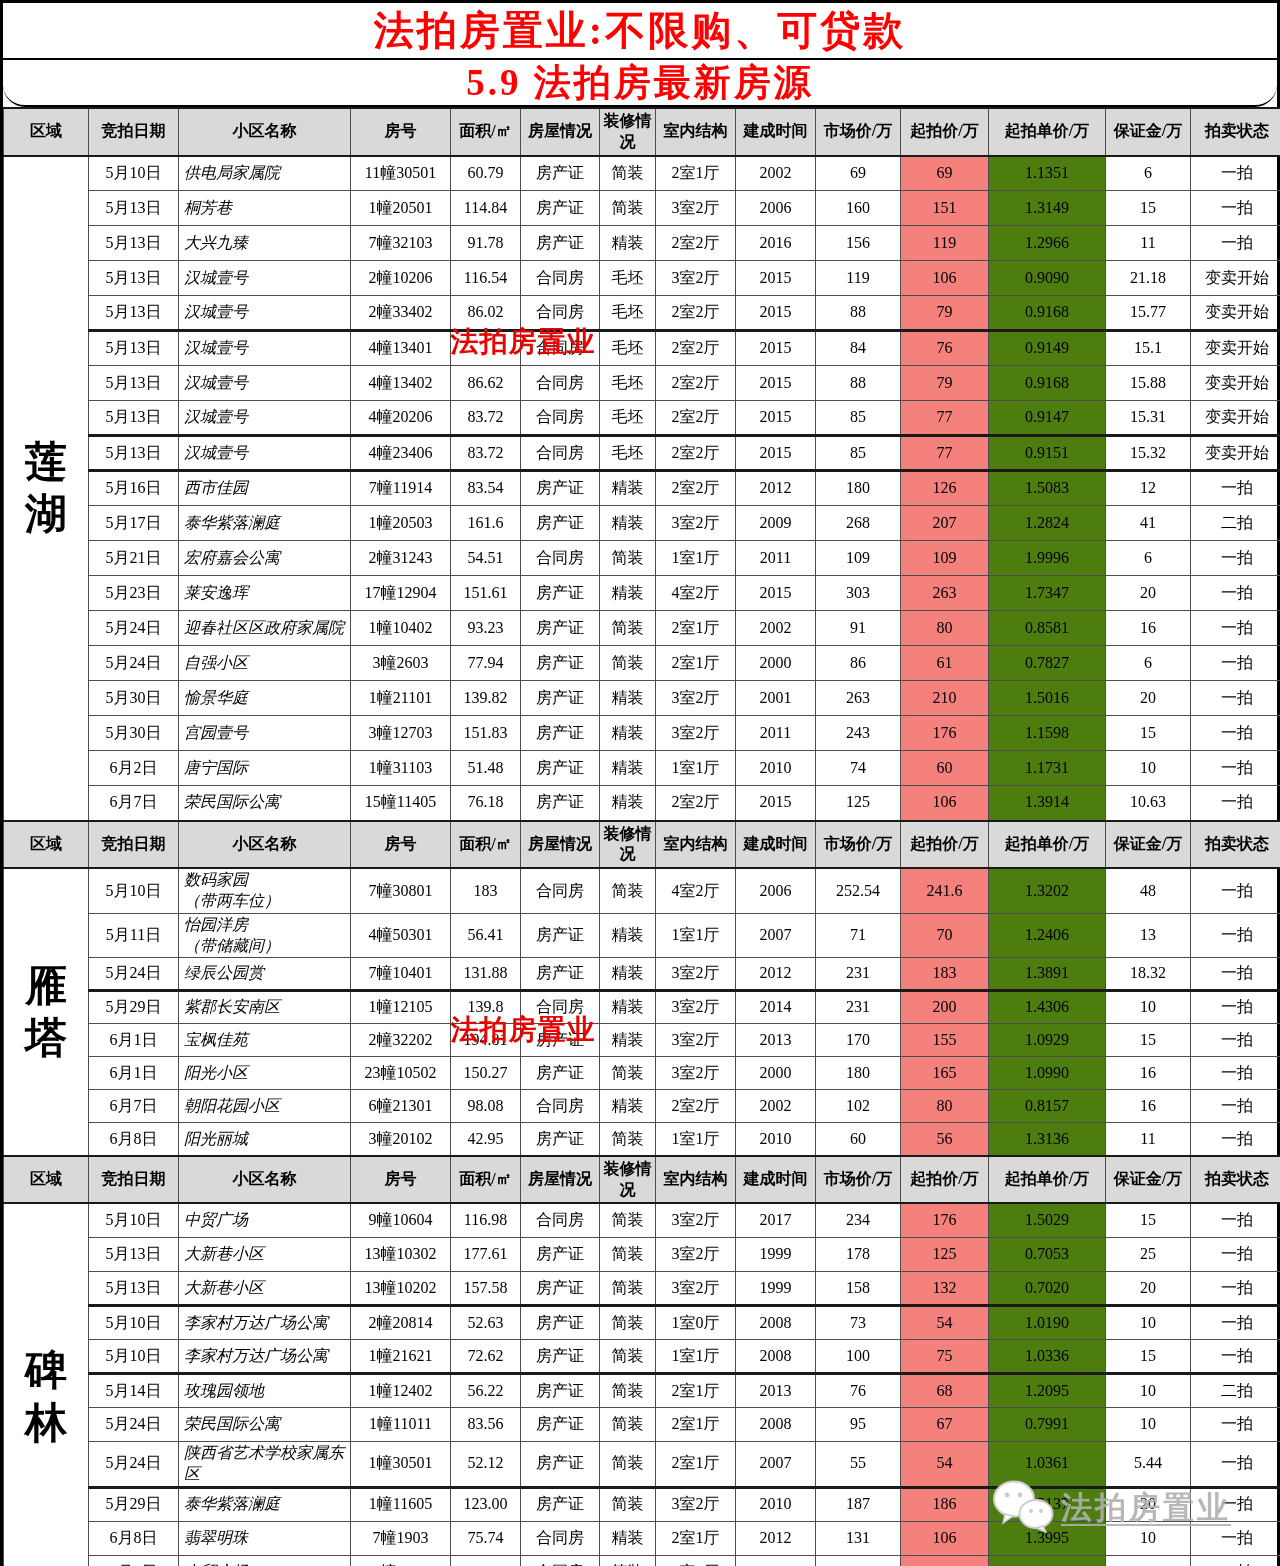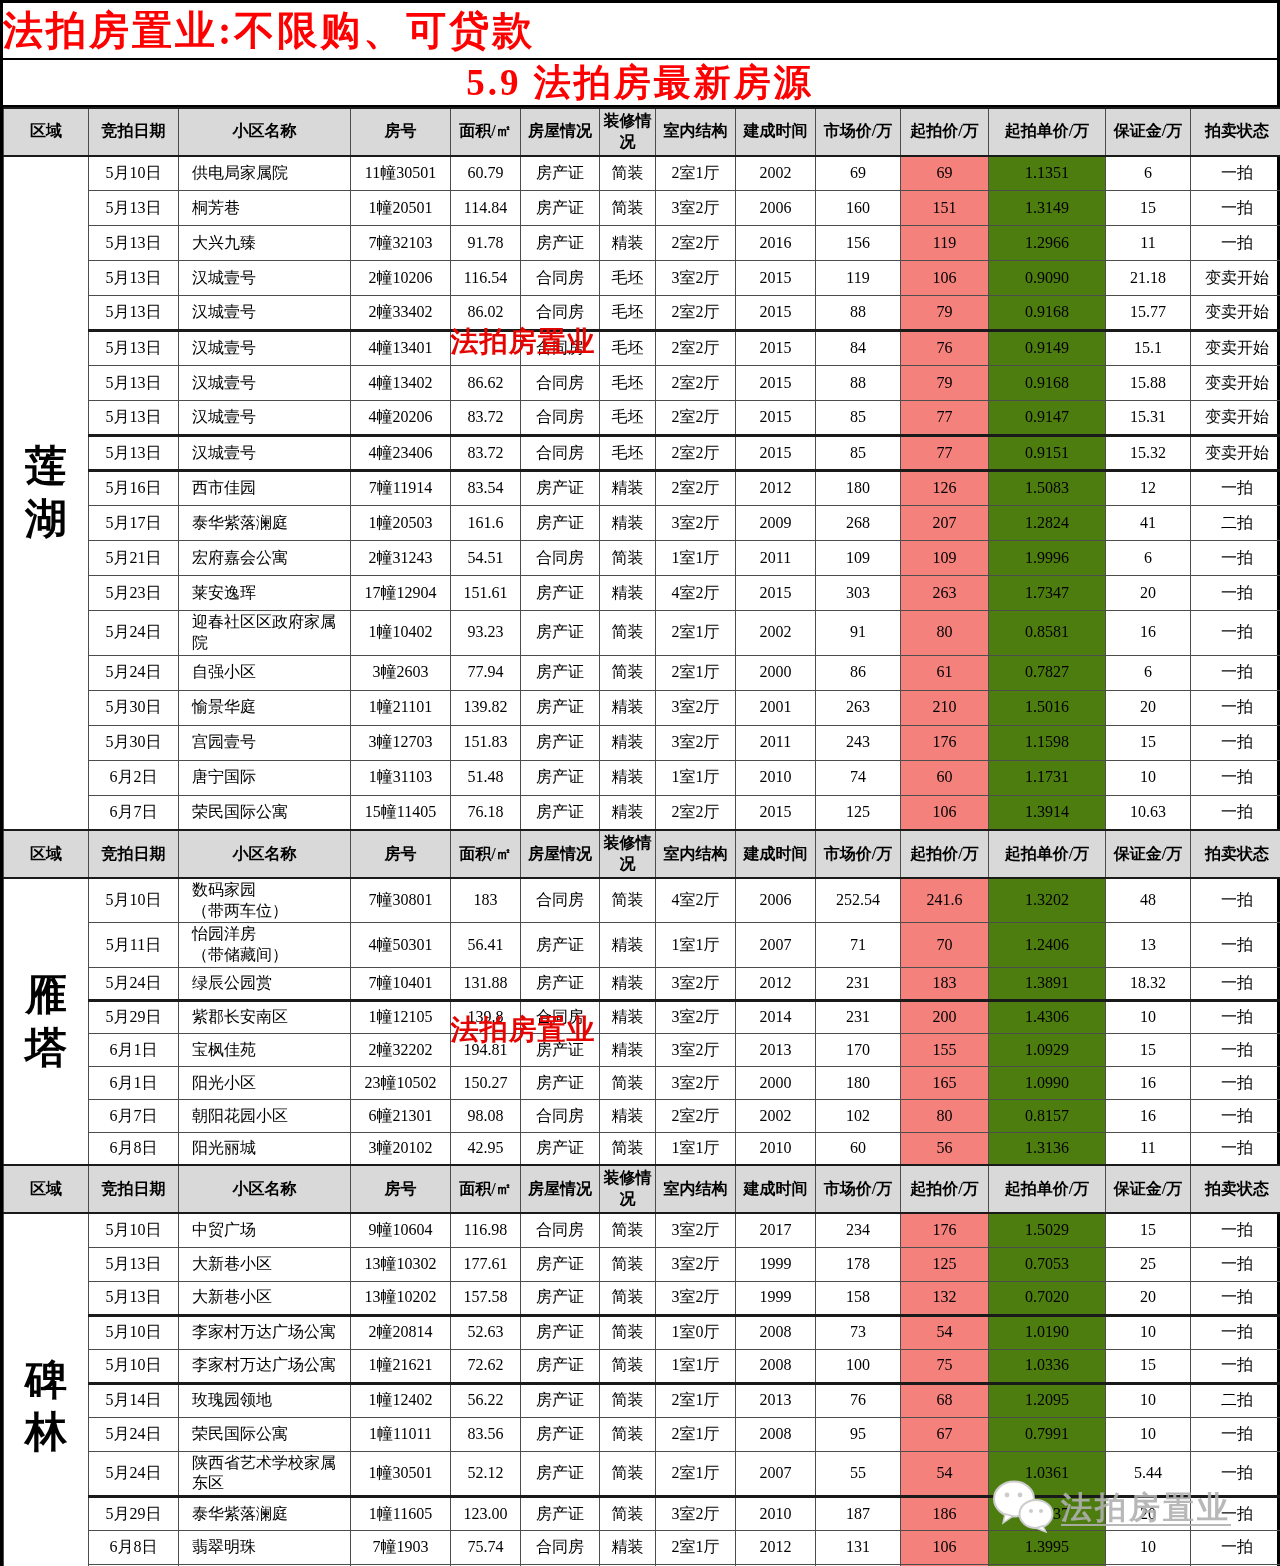--- a/index.html
+++ b/index.html
@@ -3,43 +3,43 @@
 <meta charset="utf-8">
 <style>
   html,body {margin:0; padding:0; background:#ffffff;}
   .page {
     position:relative; width:1280px; box-sizing:border-box;
     border:3px solid #000;
     font-family:"Liberation Serif","DejaVu Serif",serif; color:#000;
   }
   .title1 {
     height:55px; border-bottom:2px solid #000;
-    display:flex; align-items:center; justify-content:flex-start;
+    display:flex; align-items:center; justify-content:center;
     font-size:40px; font-weight:700; letter-spacing:3px;
   }
   .title2 {
     height:45px; border-bottom:2px solid #000;
     display:flex; align-items:center; justify-content:center;
-    font-size:37px; font-weight:700; letter-spacing:3px;
+    font-size:37px; font-weight:700; letter-spacing:3px;border-radius:22px;
   }
   table {border-collapse:collapse; width:100%; table-layout:fixed;}
   td,th {
     border:1px solid #4d4d4d; text-align:center; vertical-align:middle;
     font-size:16px; line-height:1.3; padding:1px 2px; overflow:hidden;
     word-break:break-all;
   }
   tr.hdr th {
     background:#d9d9d9; font-weight:700; padding:2px 1px;
     border-top:2px solid #1a1a1a; border-bottom:2px solid #1a1a1a;
   }
   tr.s0 {height:35px;}
   tr.s1 {height:33px;}
   tr.s2 {height:34px;}
   tr.hdr {height:37px;}
-  td.name {text-align:left; padding-left:13px;}
+  td.name {text-align:left; padding-left:5px;font-style:italic;}
   td.region {
     font-size:42px; font-weight:700; white-space:pre-line; line-height:1.25;
     background:#fff; padding:0;
   }
   .hl-red    {background:#F5817D;}
   .hl-yellow {background:#4d7c0f;}
   tr.thick td {border-top:3px solid #1a1a1a;}
   .wm-red {
     position:absolute; left:438px; width:164px; text-align:center;
     font-size:28px; font-weight:900; color:#e60400; letter-spacing:1px;

